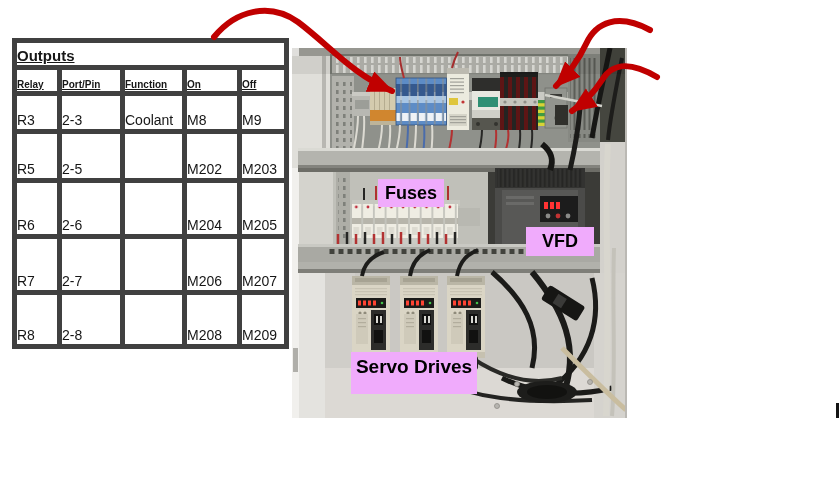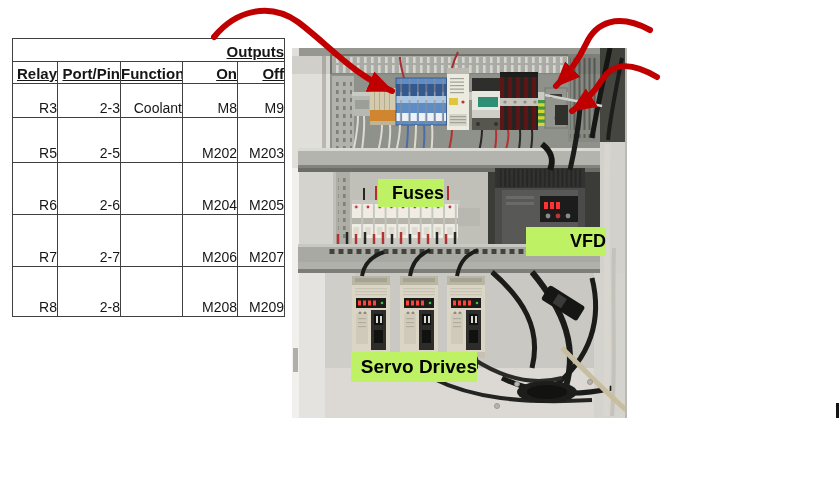--- a/index.html
+++ b/index.html
@@ -2,40 +2,40 @@
 <html><head>
 <meta charset="utf-8">
 <style>
   html,body{margin:0;padding:0;background:#fff;}
   .slide{position:relative;width:840px;height:481px;background:#fff;overflow:hidden;
          font-family:"Liberation Sans",sans-serif;color:#161616;}
 
   
   table.outputs{position:absolute;left:12px;top:38px;width:272px;border-collapse:collapse;
                 table-layout:fixed;}
-  table.outputs td{border:1px solid #404040;text-align:right;vertical-align:bottom;
+  table.outputs td{border:5px solid #404040;text-align:left;vertical-align:bottom;
                    padding:0 0 1px 0;font-size:14px;line-height:1.1;overflow:hidden;}
   table.outputs tr.title-row td{font-weight:bold;font-size:15px;text-decoration:underline;height:21px;}
-  table.outputs tr.head-row td{font-weight:bold;font-size:15px;text-decoration:underline;height:20px;}
+  table.outputs tr.head-row td{font-weight:bold;font-size:10px;text-decoration:underline;height:20px;}
   table.outputs tr.r1 td{height:16px;}
   table.outputs tr.r2 td{height:36px;}
   table.outputs tr.r3 td{height:32px;}
   table.outputs tr.r4 td{height:53px;}
   table.outputs tr.r5 td{height:43px;}
   table.outputs tr.r6 td{height:50px;}
   table.outputs tr.r7 td{height:50px;}
   table.outputs tr.r8 td{height:48px;}
 
   
   .photo{position:absolute;left:292px;top:48px;width:335px;height:370px;overflow:hidden;}
   .photo svg{display:block;}
-  .ylabel{position:absolute;background:#bef264;color:#000;font-weight:bold;text-align:right;}
+  .ylabel{position:absolute;background:#f0abfc;color:#000;font-weight:bold;text-align:center;}
   .ylabel.fuses{left:86px;top:131px;width:66px;height:28px;font-size:18px;line-height:28px;}
-  .ylabel.vfd{left:234px;top:179px;width:80px;height:29px;font-size:18px;line-height:29px;}
-  .ylabel.servo{left:59px;top:304px;width:126px;height:30px;font-size:19px;line-height:30px;}
+  .ylabel.vfd{left:234px;top:179px;width:68px;height:29px;font-size:18px;line-height:29px;}
+  .ylabel.servo{left:59px;top:304px;width:126px;height:42px;font-size:19px;line-height:30px;}
 
   
   .arrows{position:absolute;left:0;top:0;pointer-events:none;}
   .bigtext{position:absolute;right:2px;font-size:22px;font-weight:bold;color:#141414;
            white-space:nowrap;letter-spacing:0px;}
   .bigtext.tpp{top:19px;}
   .bigtext.gn{top:64px;}
   .tick{position:absolute;right:1px;top:403px;width:3px;height:15px;background:#141414;}
 </style>
 </head>

